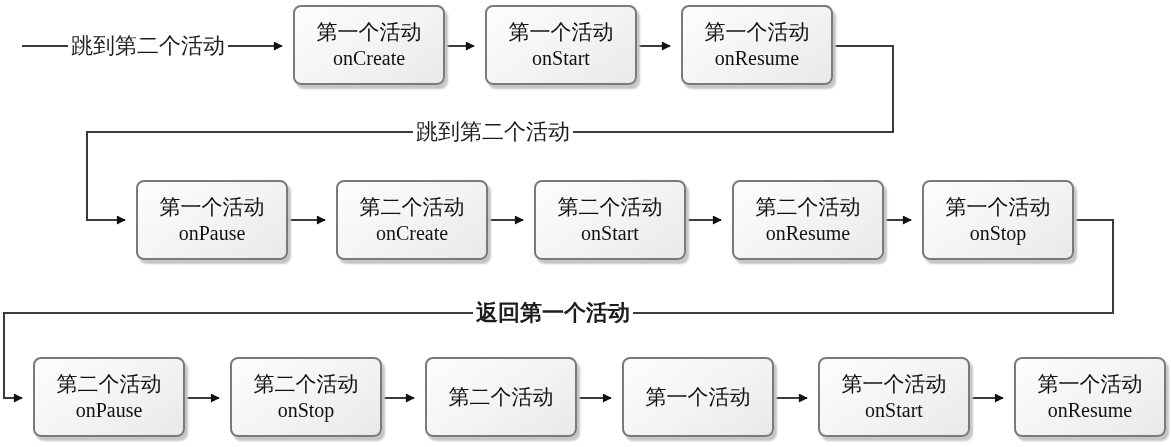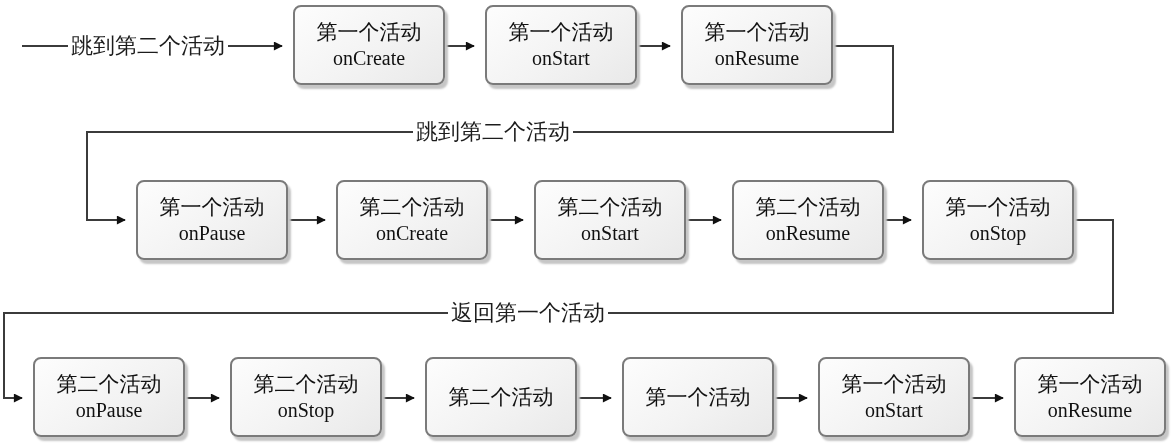--- a/index.html
+++ b/index.html
@@ -63,21 +63,21 @@
 
     <path d="M185 398 H219" stroke="#3b3b3b" stroke-width="2" fill="none" marker-end="url(#arw)"></path>
     <path d="M382 398 H414" stroke="#3b3b3b" stroke-width="2" fill="none" marker-end="url(#arw)"></path>
     <path d="M577 398 H611" stroke="#3b3b3b" stroke-width="2" fill="none" marker-end="url(#arw)"></path>
     <path d="M774 398 H807" stroke="#3b3b3b" stroke-width="2" fill="none" marker-end="url(#arw)"></path>
     <path d="M970 398 H1003" stroke="#3b3b3b" stroke-width="2" fill="none" marker-end="url(#arw)"></path>
   </svg>
 
   <div class="edge-label" style="left:148px;top:46px;">跳到第二个活动</div>
   <div class="edge-label" style="left:493px;top:132px;">跳到第二个活动</div>
-  <div class="edge-label" style="left:528px;top:313px;">返回第一个活动</div>
+  <div class="edge-label" style="left:553px;top:313px;font-weight:bold;">返回第一个活动</div>
 
   <div class="node" style="left:293px;top:5px;">
     <span class="zh">第一个活动</span>
     <span class="cb">onCreate</span>
   </div>
   <div class="node" style="left:485px;top:5px;">
     <span class="zh">第一个活动</span>
     <span class="cb">onStart</span>
   </div>
   <div class="node" style="left:681px;top:5px;">

